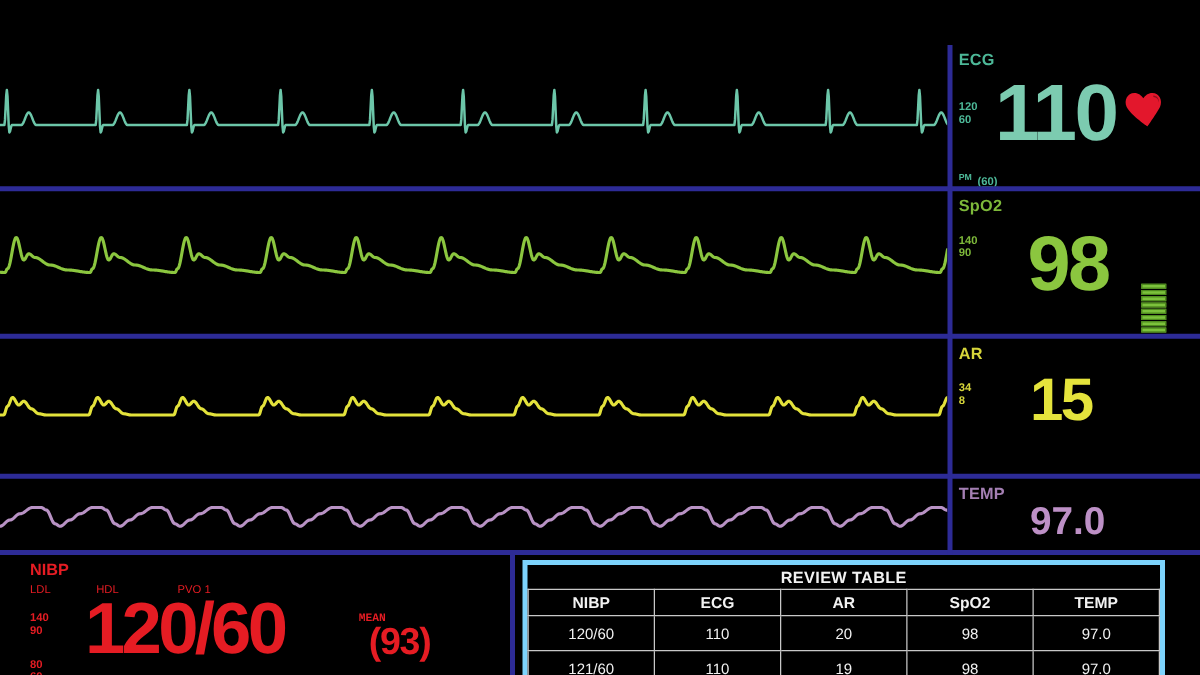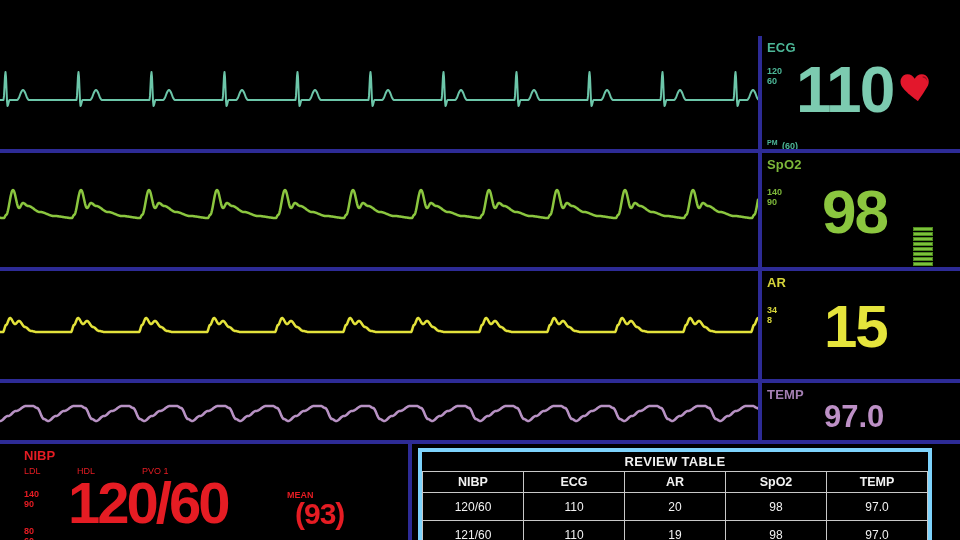--- a/index.html
+++ b/index.html
@@ -22,31 +22,31 @@
   .pm-label{font-size:7px;font-weight:bold;vertical-align:4px;}
   .pm-value{font-size:9px;font-weight:bold;text-decoration:underline;}
   .heart{position:absolute;left:136px;top:30px;}
   
   .spo2-col{color:#7db83a;}
   .spo2-val{color:#8bc63f;font-size:62px;}
   .spo2-bar{position:absolute;left:151px;top:74px;width:20px;}
   .spo2-bar .seg{width:20px;height:4px;margin-bottom:1px;background:#7cc23c;border:1px solid #4e8a1e;box-sizing:border-box;}
   
   .ar-col{color:#d6d53a;}
-  .ar-val{color:#e5e43c;font-size:60px;}
+  .ar-val{color:#e5e43c;font-size:48px;}
   
   .temp-col{color:#a47fb3;}
   .temp-val{color:#bd90c6;font-size:31px;letter-spacing:0;}
   
   #nibp{position:absolute;left:0;top:408px;width:406px;height:128px;color:#e51c23;}
   #nibp .nibp-title{position:absolute;left:24px;top:4px;font-size:13px;font-weight:bold;}
   .site-label{position:absolute;top:22px;font-size:9px;font-weight:normal;}
   #nibp .limits{color:#e51c23;}
   .nibp-val{position:absolute;left:68px;top:30px;font-size:58px;font-weight:bold;line-height:1;letter-spacing:-3px;color:#e51c23;}
-  .mean-label{position:absolute;left:287px;top:46px;font-size:9px;font-weight:bold;}
+  .mean-label{position:absolute;left:287px;top:46px;font-size:9px;font-weight:bold;font-family:Liberation Mono, monospace;}
   .mean-val{position:absolute;left:295px;top:53px;font-size:30px;font-weight:bold;letter-spacing:-1px;}
   
   #review{position:absolute;left:418px;top:412px;width:514px;height:117px;border:4px solid #7dd3fc;
           box-sizing:border-box;color:#f2f2f2;background:#000;}
   #review .rt-title{height:19px;line-height:19px;text-align:center;font-size:13px;font-weight:bold;letter-spacing:.3px;}
   #review table{width:100%;border-collapse:collapse;table-layout:fixed;}
   #review th{border:1px solid #c8c8c8;height:18px;font-size:12.5px;font-weight:bold;text-align:center;}
   #review td{border:1px solid #c8c8c8;height:25px;font-size:12px;text-align:center;}
   svg{display:block;}
 </style>
@@ -79,21 +79,21 @@
   <div class="sep-h" style="top:113px"></div>
   <div class="sep-h" style="top:231px"></div>
   <div class="sep-h" style="top:343px"></div>
   <div class="sep-h" style="top:404px"></div>
   <div class="sep-h" style="top:535px;height:5px"></div>
   <div class="sep-v" style="left:758px;top:0;height:408px"></div>
   <div class="sep-v" style="left:408px;top:408px;height:128px"></div>
 
   <div class="panel ecg-col" style="top:0;height:113px">
     <div class="panel-label">ECG</div>
-    <div class="limits" style="top:30px"><span>120</span><br><span>60</span></div>
+    <div class="limits" style="top:44px"><span>120</span><br><span>60</span></div>
     <div class="big-val ecg-val" style="left:34px;top:22px">110</div>
     <div class="heart">
       <svg width="40" height="40" viewBox="0 0 24 24">
         <path d="M12 21 C12 21 4.5 16.1 2 11.7 C0.6 8.6 2.3 5 5.7 5 C7.7 5 9.1 6.2 10 7.6 C10.9 6.2 12.3 5 14.3 5 C17.7 5 19.4 8.6 18 11.7 C15.5 16.1 12 21 12 21 Z" fill="#e3172c"></path>
         <path d="M14.8 6.2 C16.6 6.2 17.8 8 17.5 9.6 C17.4 8.2 16.3 7 14.8 6.9 Z" fill="#8e0f1c"></path>
       </svg>
     </div>
     <div class="pm-line"><span class="pm-label">PM</span> <span class="pm-value">(60)</span></div>
   </div>
 

